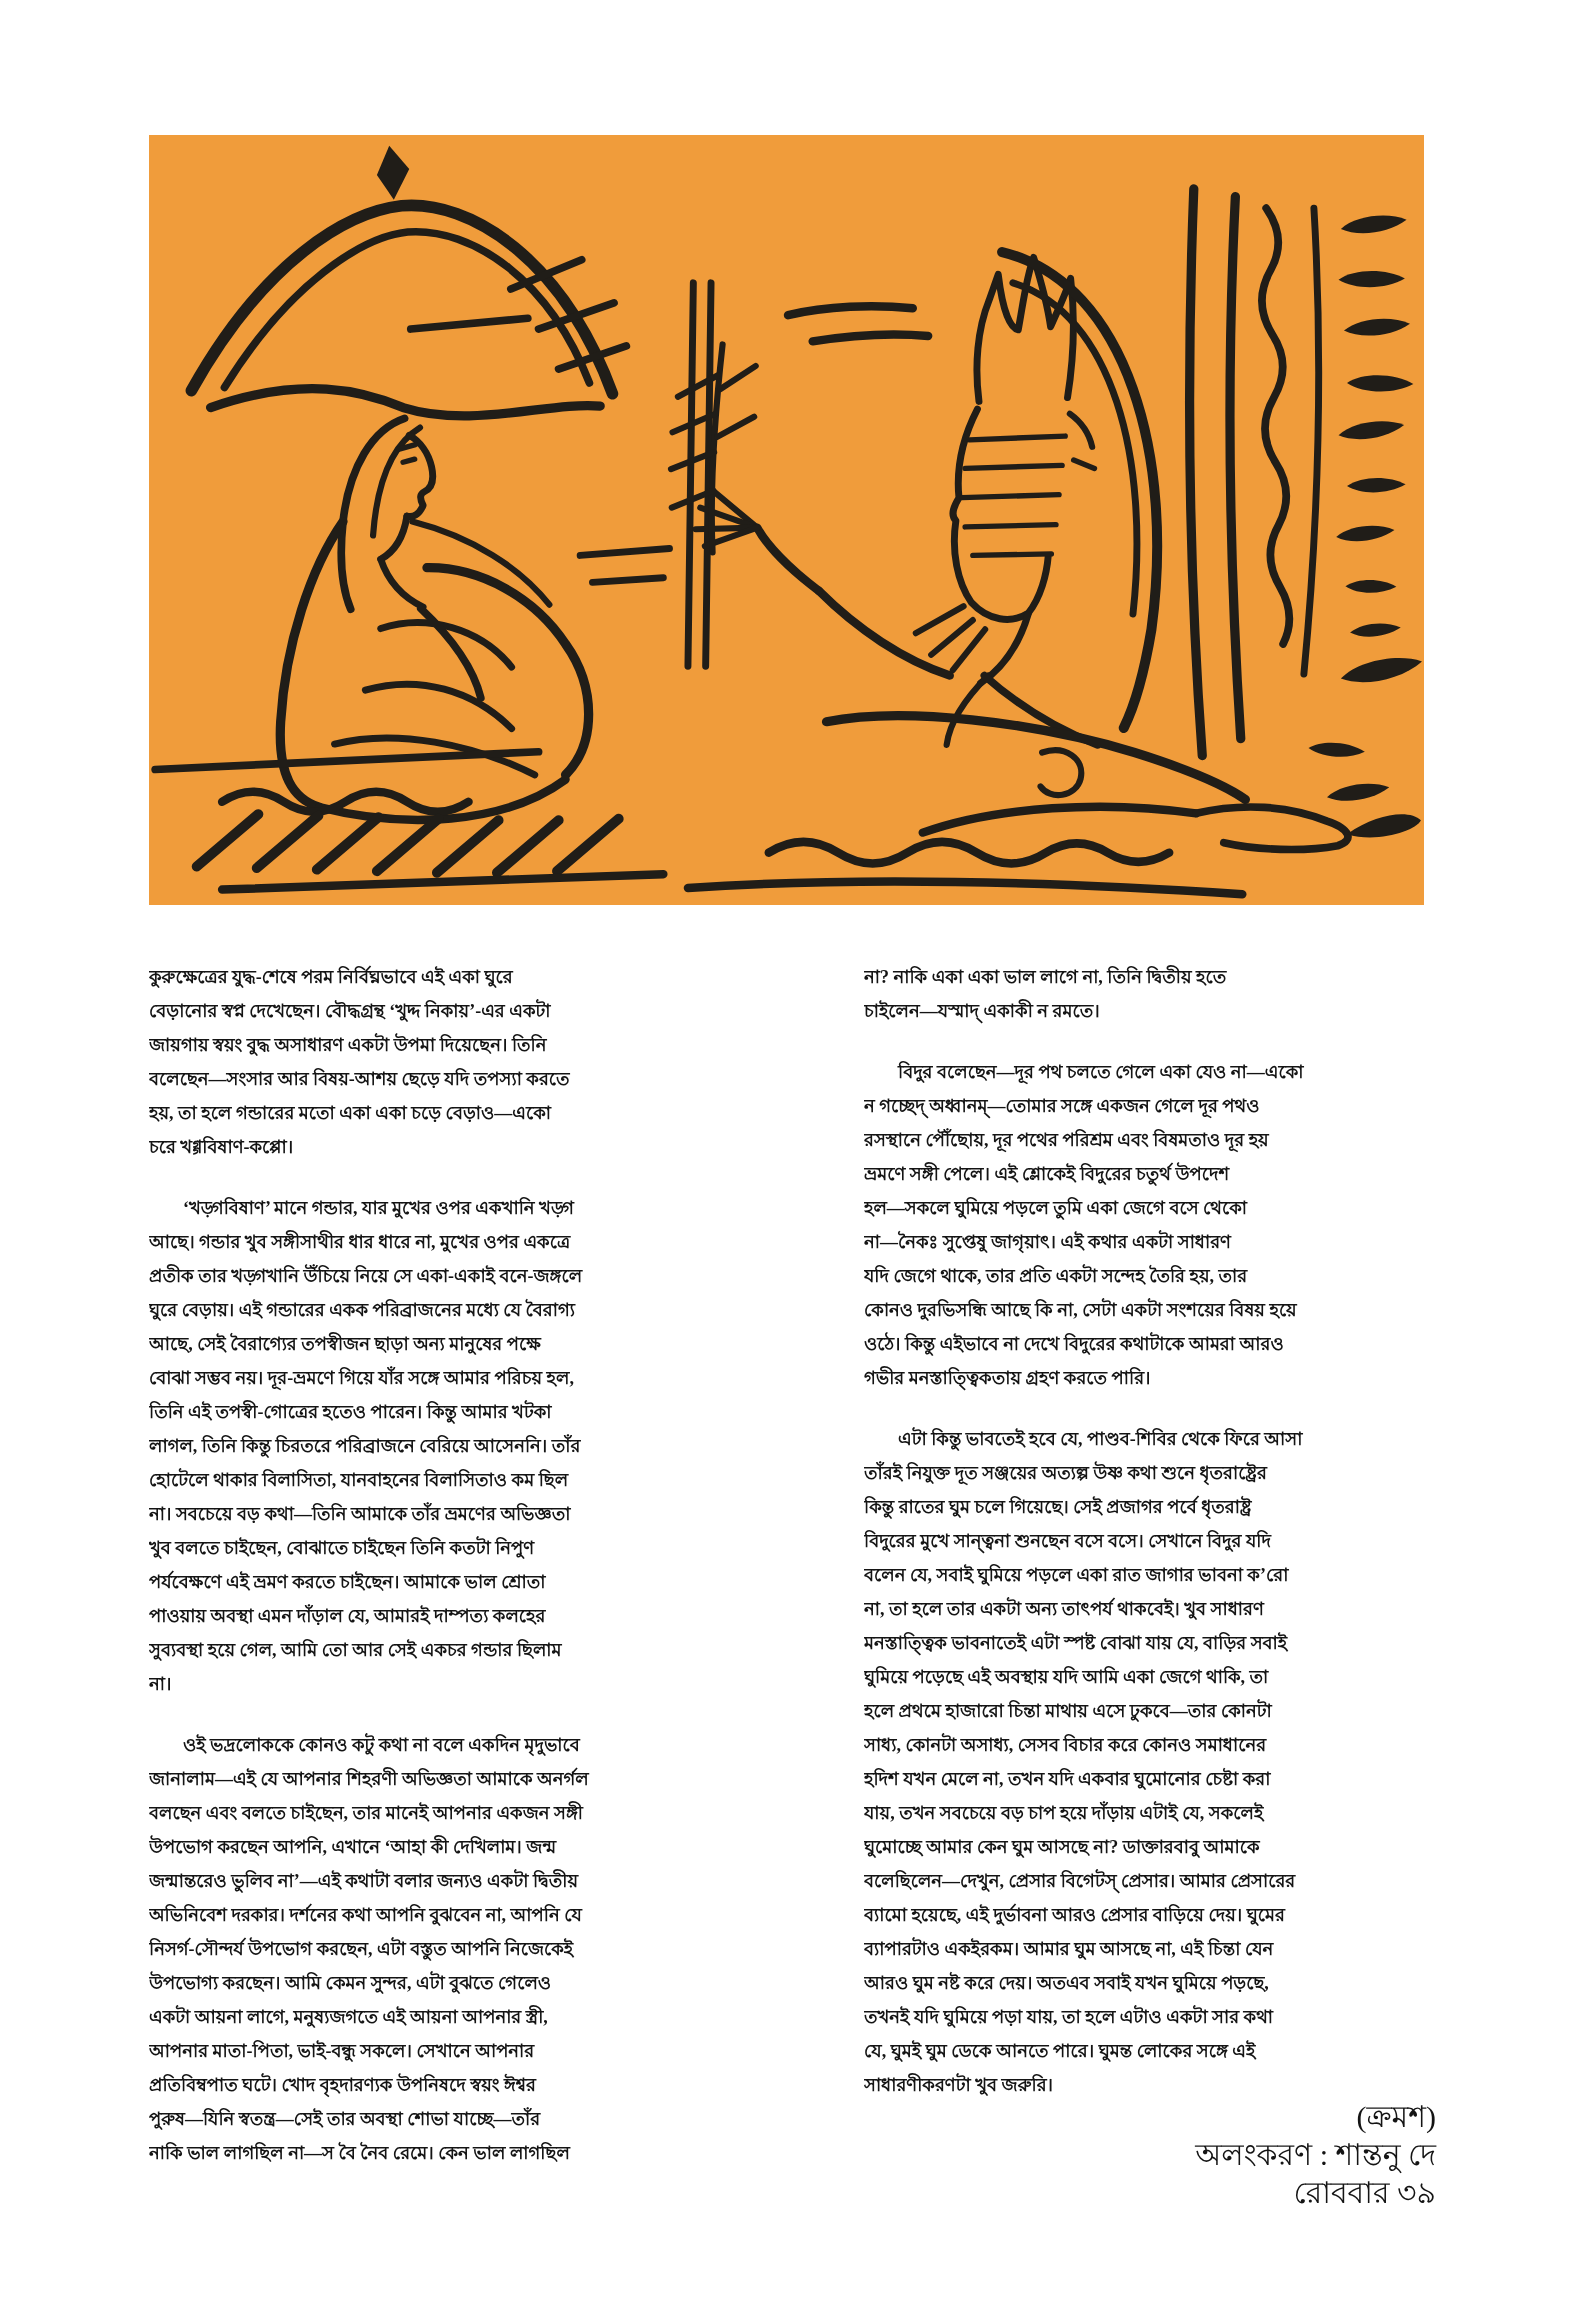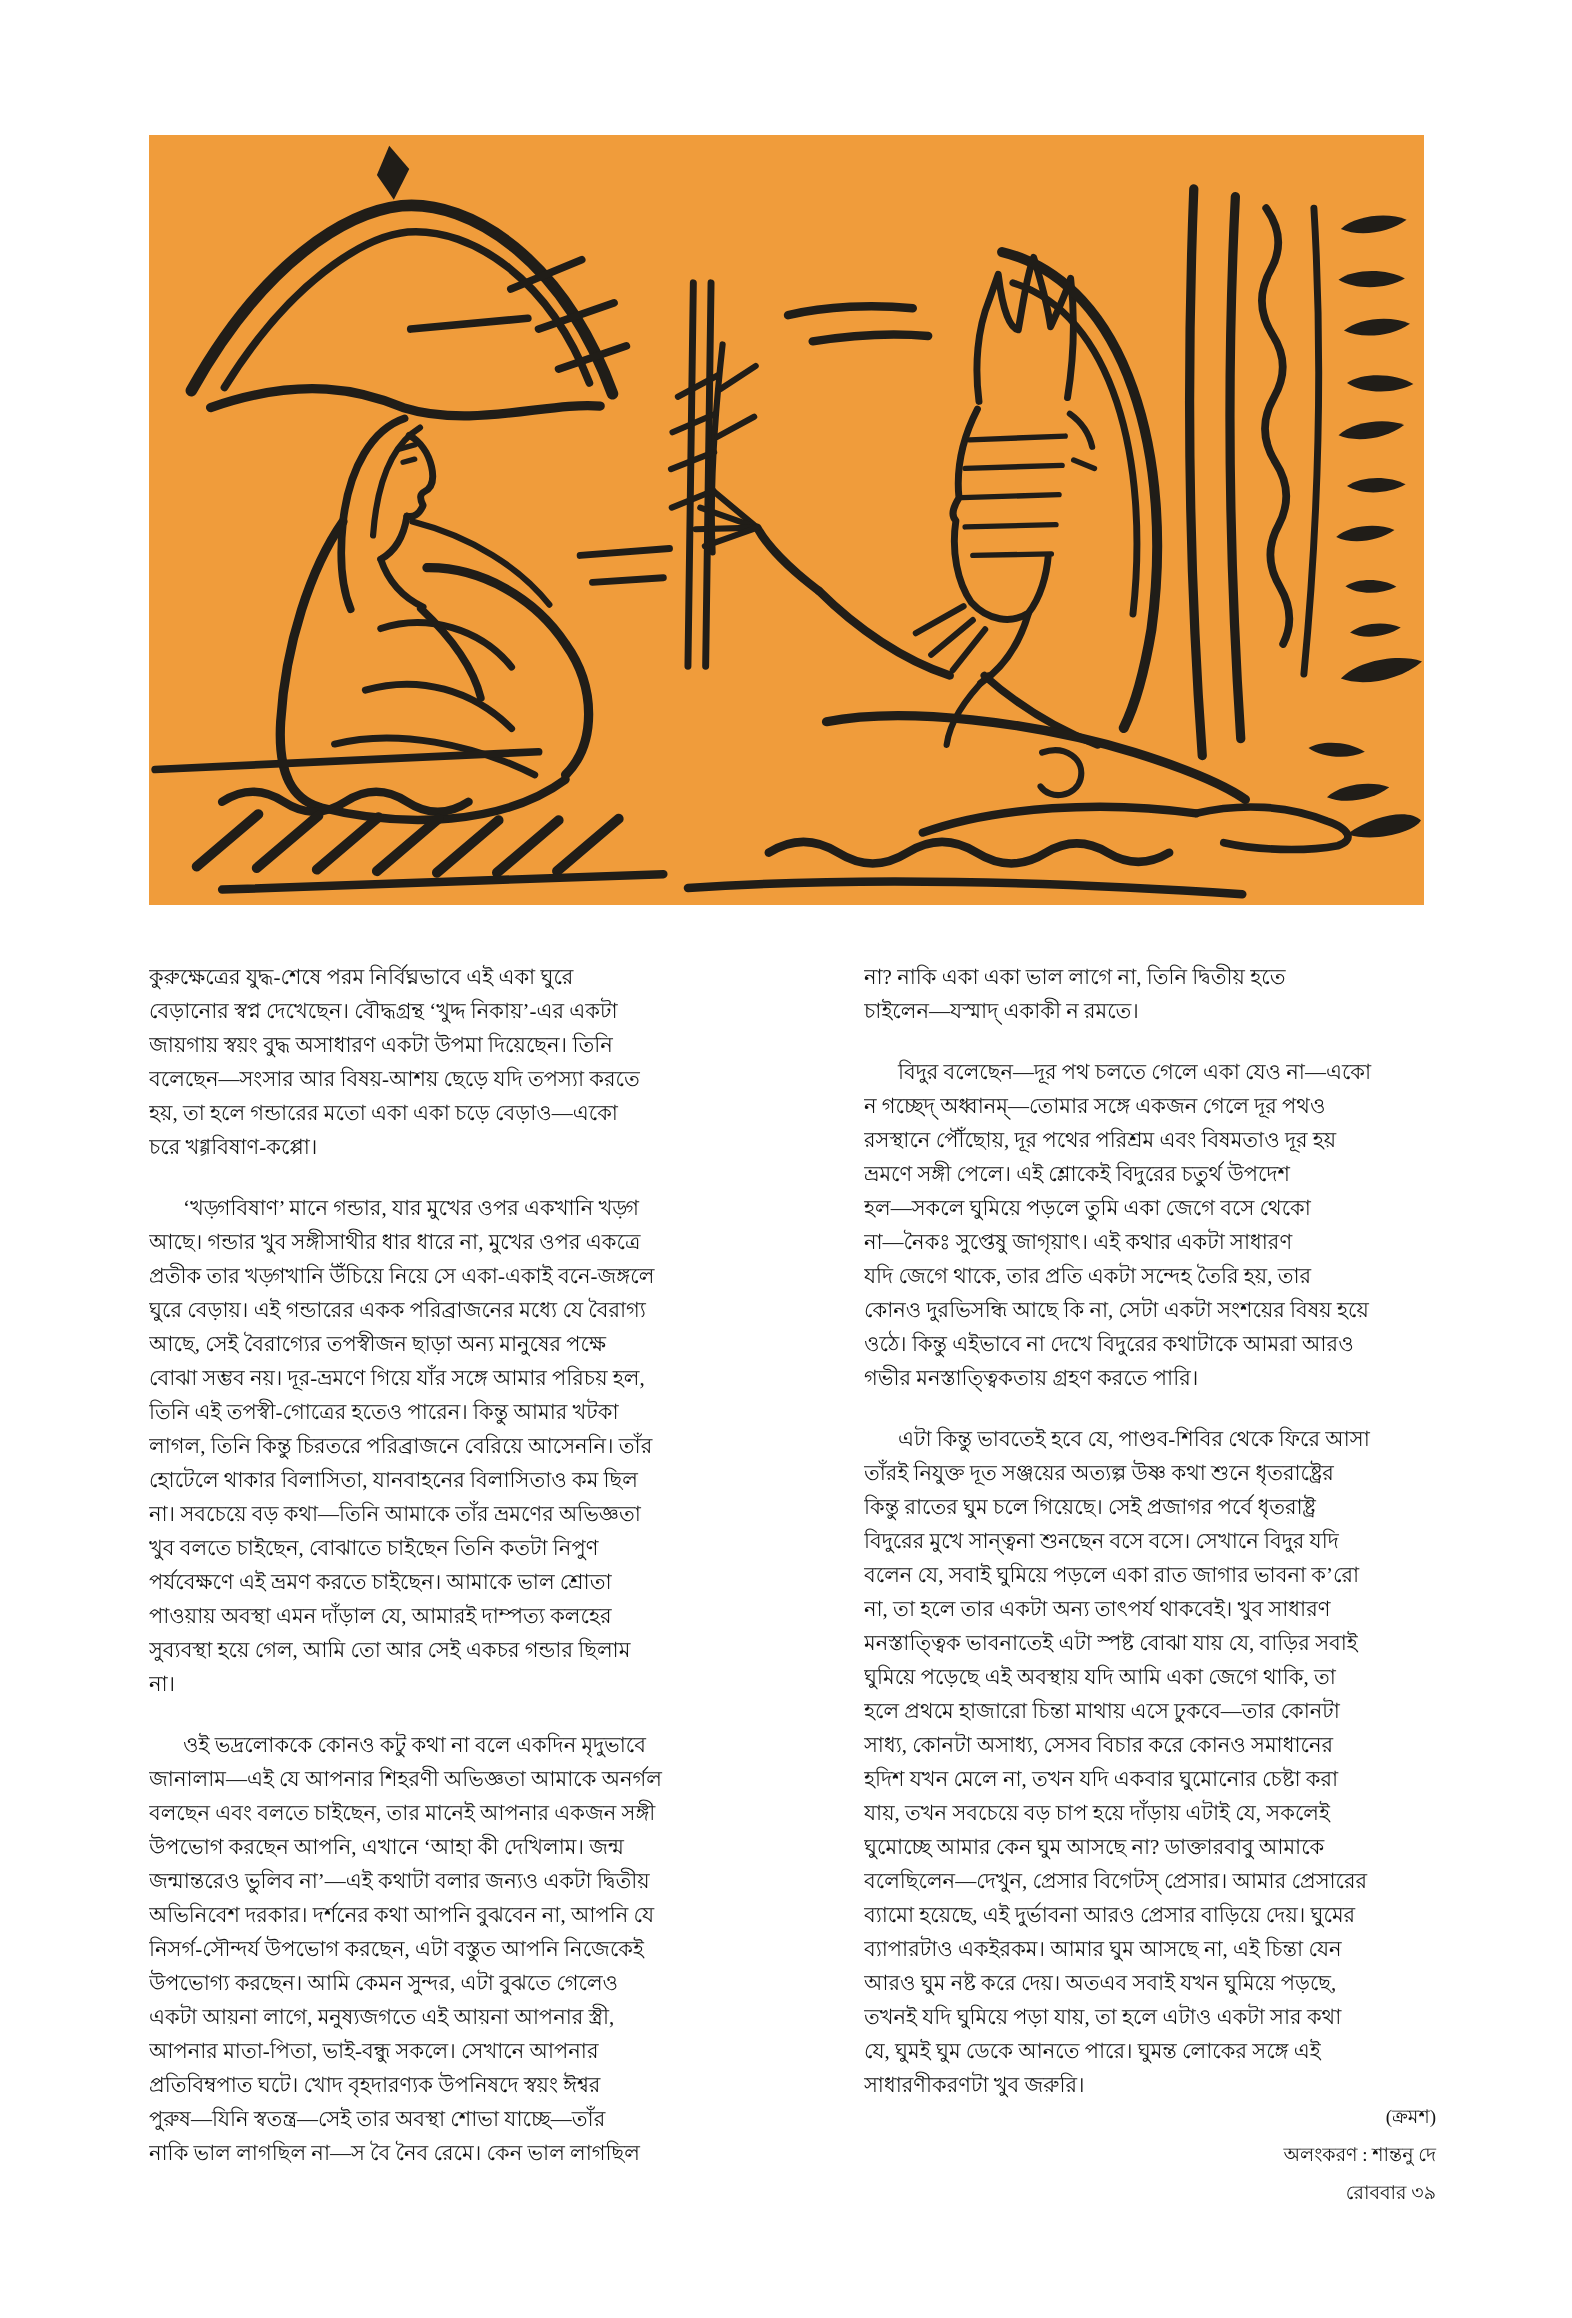--- a/index.html
+++ b/index.html
@@ -11,30 +11,30 @@
     color:#141414;
     overflow:hidden;
   }
   .illustration{
     position:absolute;left:149px;top:135px;width:1275px;height:770px;margin:0;
     background:var(--ill-bg,#F09C3B);
   }
   .illustration svg{display:block;width:100%;height:100%;}
   .col{
     position:absolute;top:960px;
-    font-size:21px;line-height:34px;
-    white-space:nowrap;overflow:hidden;
+    font-size:18px;line-height:34px;
+    white-space:nowrap;overflow:hidden;font-weight:bold;
   }
   .col.left{left:149px;width:608px;}
   .col.right{left:864px;width:620px;}
   .tline{height:34px;}
   .tline.indent{text-indent:34px;margin-top:27px;}
   .footer{
     position:absolute;left:816px;top:2098px;width:620px;
-    font-size:19px;line-height:38px;text-align:right;
+    font-size:30px;line-height:38px;text-align:right;
     white-space:nowrap;
   }
   .fline{height:38px;}
   .ink{stroke:var(--ill-ink,#201D18);fill:none;stroke-linecap:round;stroke-linejoin:round;}
   .ink-fill{fill:var(--ill-ink,#201D18);stroke:none;}
 </style>
 </head>
 <body>
 
 <div class="page">

